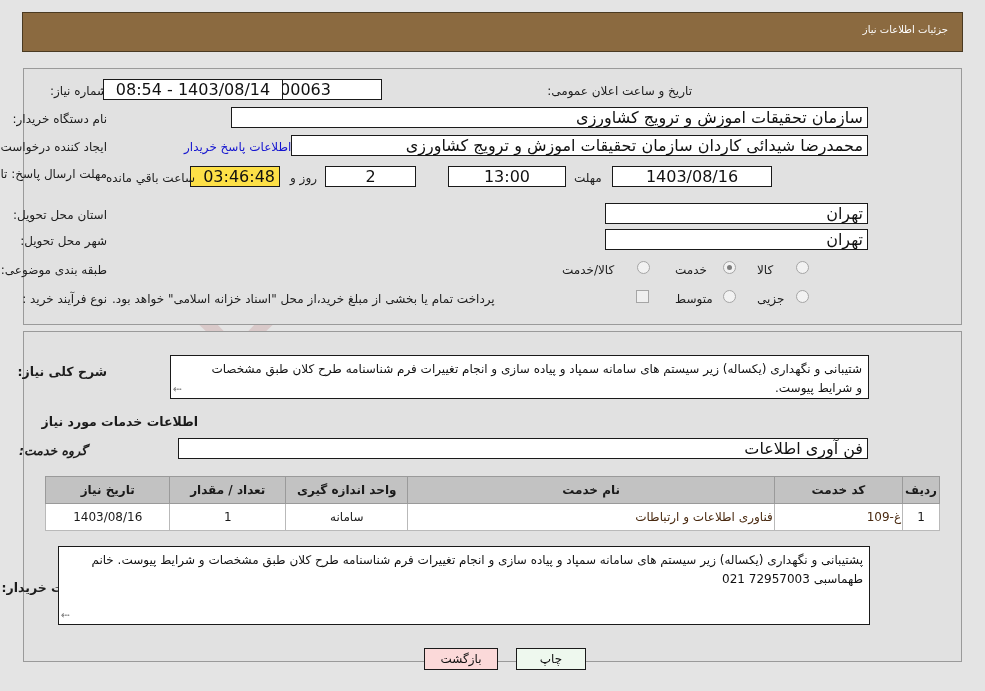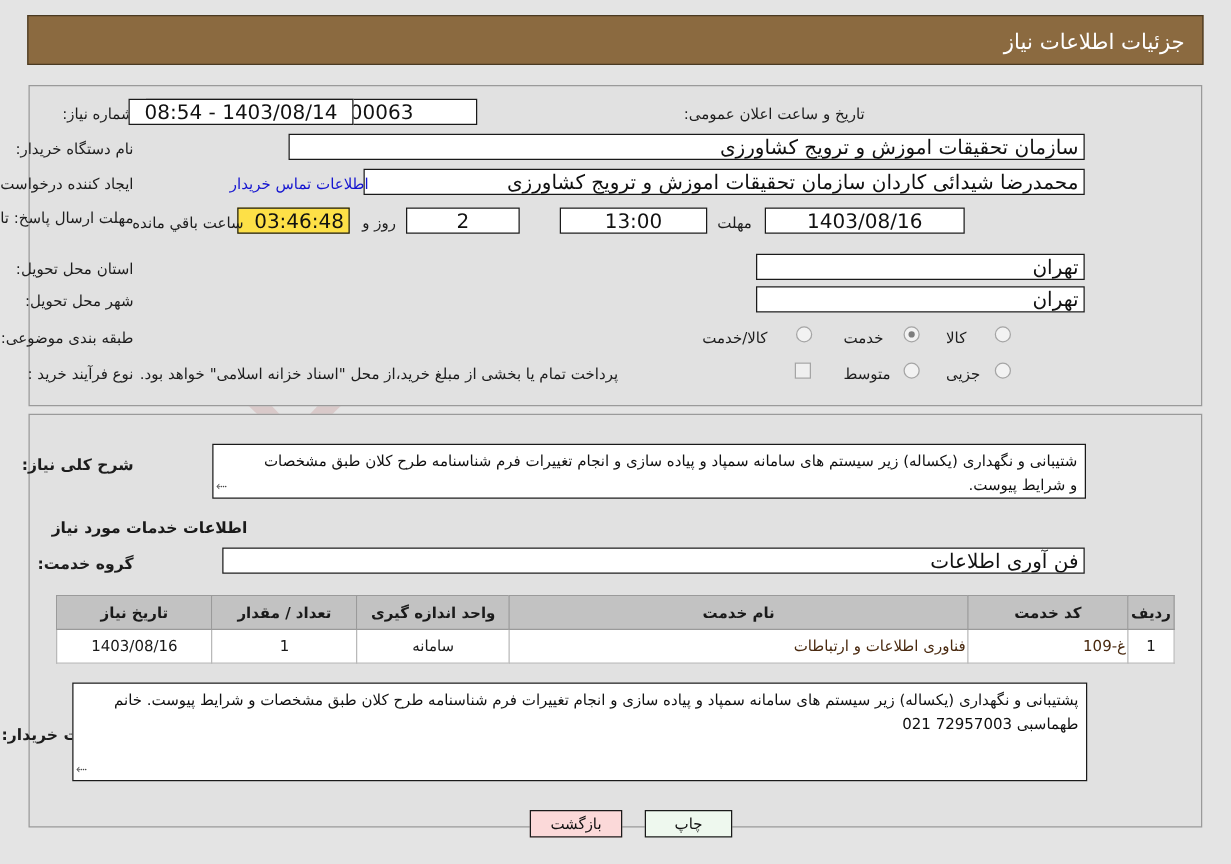--- a/index.html
+++ b/index.html
@@ -75,21 +75,21 @@
     background: #8b6a40;
     border: 1px solid #4a3a22;
     box-sizing: border-box;
     color: #ffffff;
     z-index: 10;
   }
   .titlebar span {
     position: absolute;
     right: 14px;
     top: 11px;
-    font-size: 17px;
+    font-size: 10px;
   }
 
   
   .panel {
     position: absolute;
     border: 1px solid #9a9a9a;
     background: #e1e1e1;
     box-sizing: border-box;
     z-index: 8;
   }
@@ -258,21 +258,21 @@
 <div class="fld ctr" style="right:603px; top:79px; width:265px;">1103091790000063</div>
 
 <div class="lbl rt" style="right:293px; top:84px; width:160px;">تاریخ و ساعت اعلان عمومی:</div>
 <div class="fld ctr" style="right:702px; left:104px; top:79px; width:180px;">1403/08/14 - 08:54</div>
 
 <div class="lbl rt" style="right:878px; top:112px; width:96px;">نام دستگاه خریدار:</div>
 <div class="fld rgt" style="left:231px; top:107px; width:637px;">سازمان تحقیقات  اموزش و ترویج کشاورزی</div>
 
 <div class="lbl rt" style="right:878px; top:140px; width:104px;">ایجاد کننده درخواست:</div>
 <div class="fld rgt" style="left:291px; top:135px; width:577px;">محمدرضا شیدائی کاردان سازمان تحقیقات  اموزش و ترویج کشاورزی</div>
-<a class="link" style="left:184px; top:140px;">اطلاعات تماس خریدار</a>
+<a class="link" style="left:184px; top:140px;">اطلاعات پاسخ خریدار</a>
 
 <div class="lbl rt" style="right:878px; top:167px; width:80px; line-height:15px;">مهلت ارسال پاسخ: تا تاریخ:</div>
 <div class="fld ctr" style="left:612px; top:166px; width:160px;">1403/08/16</div>
 <div class="lbl" style="left:574px; top:171px;">مهلت</div>
 <div class="fld ctr" style="left:448px; top:166px; width:118px;">13:00</div>
 <div class="fld ctr" style="left:325px; top:166px; width:91px;">2</div>
 <div class="lbl" style="left:290px; top:171px;">روز و</div>
 <div class="fld cream ctr" style="left:190px; top:166px; width:90px;">03:46:48</div>
 <div class="lbl" style="left:106px; top:171px;">ساعت باقي مانده</div>
 
@@ -307,21 +307,21 @@
 <div class="panel" id="panel-desc"></div>
 
 <div class="lbl rt bold-lbl" style="right:878px; top:364px; width:92px;text-align:right;">شرح کلی نیاز:</div>
 <div class="ta" style="left:170px; top:355px; width:699px; height:44px;padding-left:36px;">
   <span>شتیبانی و نگهداری (یکساله) زیر سیستم های سامانه سمپاد و پیاده سازی و انجام تغییرات فرم شناسنامه طرح کلان طبق مشخصات و شرایط پیوست.</span>
   <span class="grip">⤑</span>
 </div>
 
 <div class="sec-title" style="right:787px; top:414px;">اطلاعات خدمات مورد نیاز</div>
 
-<div class="lbl rt bold-lbl" style="right:878px; top:443px; width:86px;">گروه خدمت:</div>
+<div class="lbl rt bold-lbl" style="right:898px; top:443px; width:86px;font-style:italic;">گروه خدمت:</div>
 <div class="fld rgt" style="left:178px; top:438px; width:690px;">فن آوری اطلاعات</div>
 
 <table class="tbl">
   <thead>
     <tr>
       <th style="width:34px;">ردیف</th>
       <th style="width:128px;">کد خدمت</th>
       <th style="width:373px;">نام خدمت</th>
       <th style="width:122px;">واحد اندازه گیری</th>
       <th style="width:115px;">تعداد / مقدار</th>

